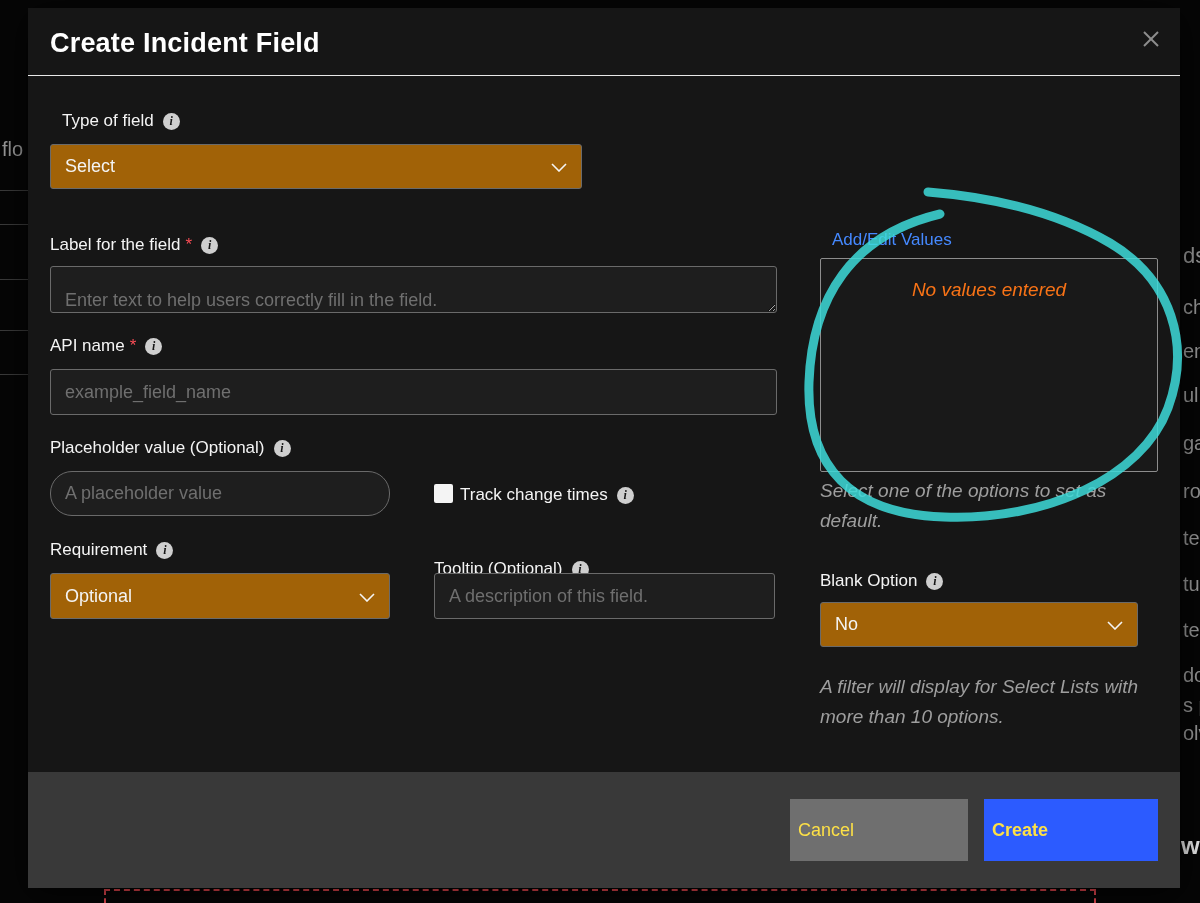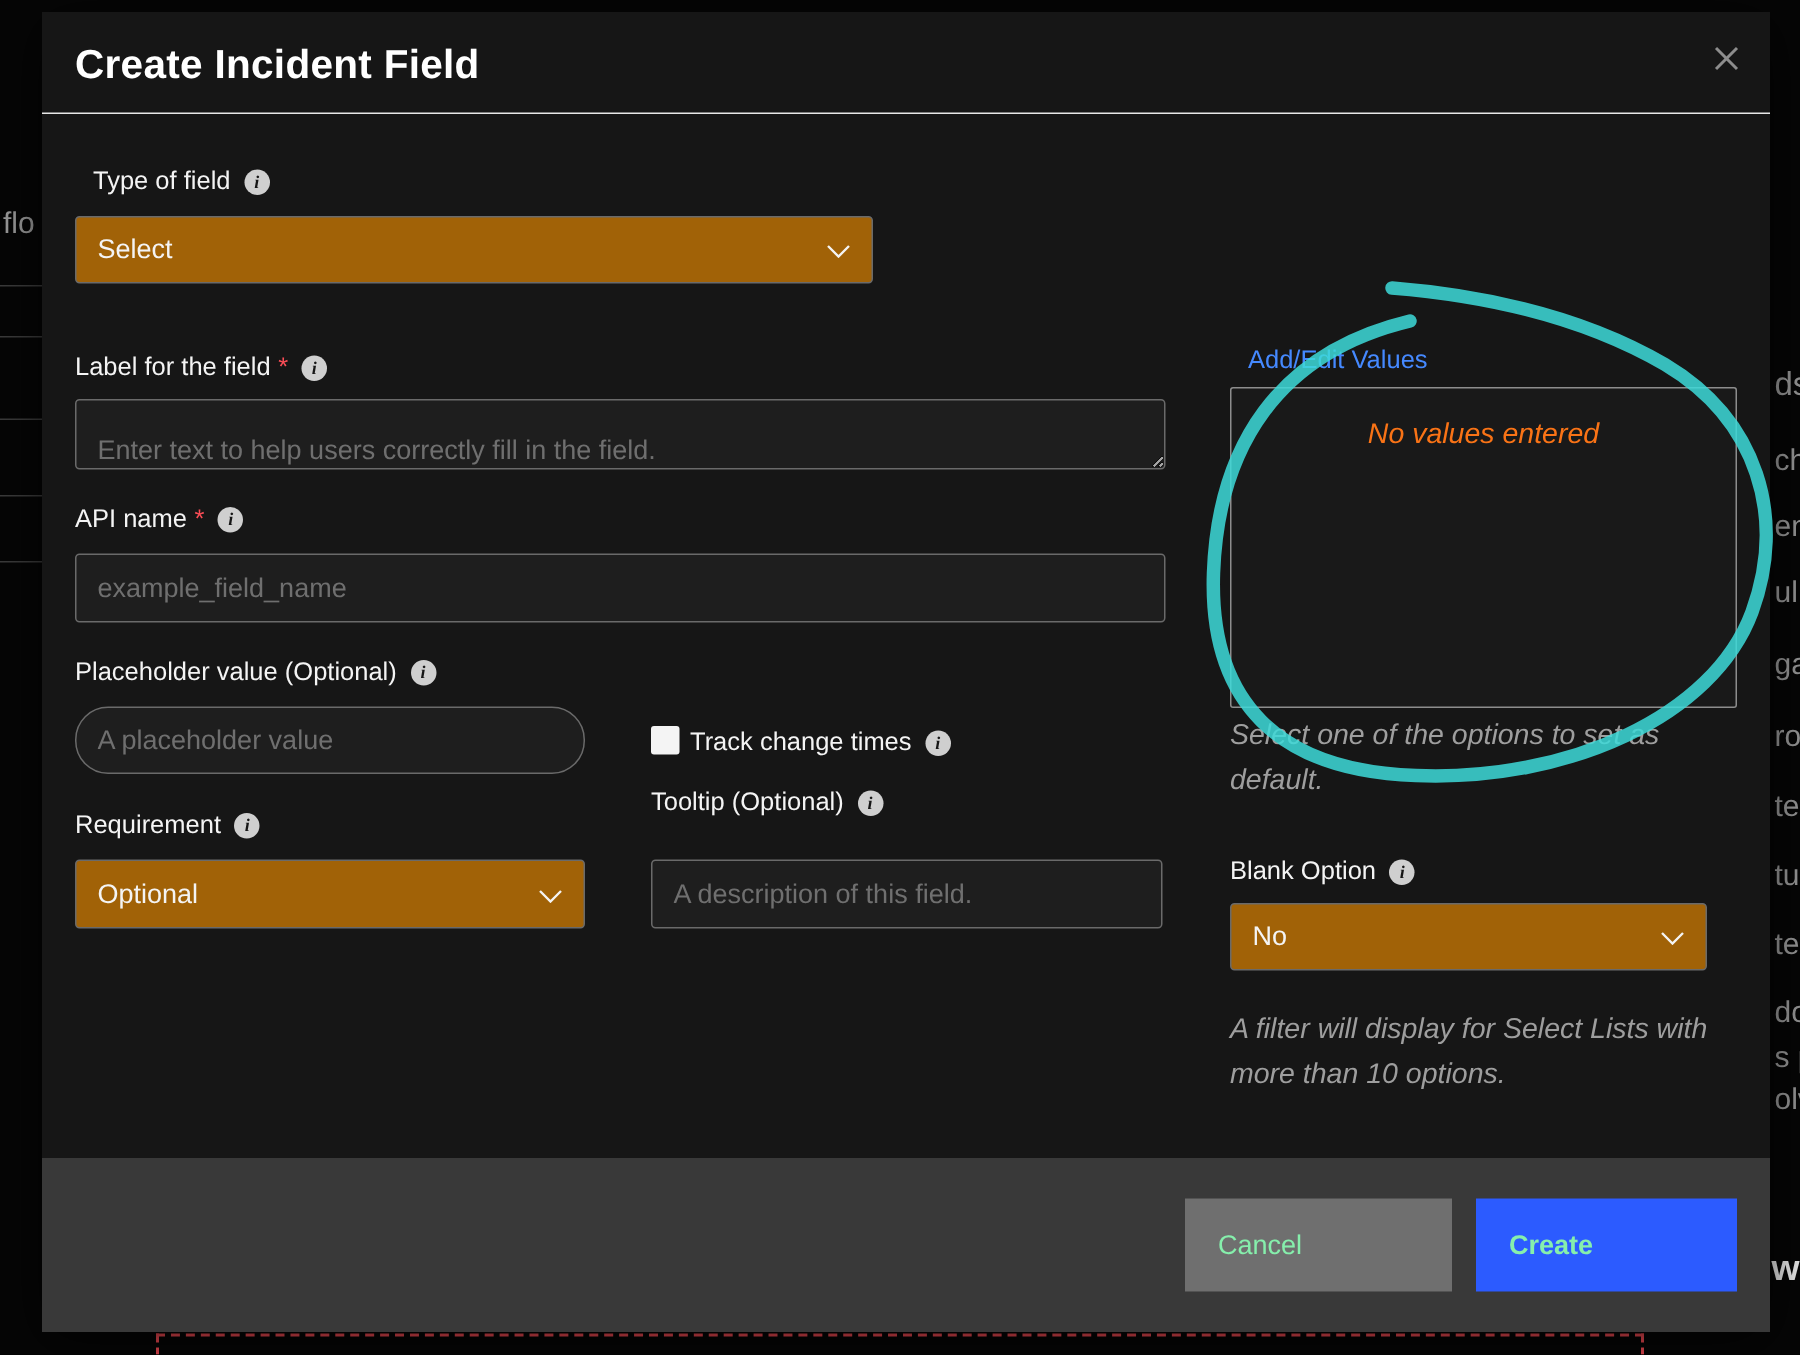--- a/index.html
+++ b/index.html
@@ -67,22 +67,22 @@
     position:absolute;border:1px solid #8d8d8d;background:#191919;border-radius:2px;
     text-align:center;padding-top:20px;
   }
   .values-empty{color:#f97316;font-style:italic;font-size:19px;}
   .helper-text{
     position:absolute;color:#9e9e9e;font-style:italic;font-size:19px;line-height:30px;
   }
   
   .modal-footer{position:absolute;left:0;top:764px;width:1152px;height:116px;background:#393939;}
   .btn{
-    position:absolute;display:flex;align-items:center;padding:0 22px;
-    color:#86efac;font-size:18px;cursor:pointer;border:none;font-family:"Liberation Sans",sans-serif;
+    position:absolute;display:flex;align-items:center;padding:0 8px;
+    color:#fde047;font-size:18px;cursor:pointer;border:none;font-family:"Liberation Sans",sans-serif;
   }
   .btn-cancel{left:762px;top:27px;width:178px;height:62px;background:#6f6f6f;}
   .btn-create{left:956px;top:27px;width:174px;height:62px;background:var(--accent-blue);font-weight:bold;}
   
   .annotation{position:absolute;left:0;top:0;z-index:50;pointer-events:none;}
 </style>
 </head>
 <body>
 
 <div class="page">
@@ -167,21 +167,21 @@
     </div>
     <div class="select" style="left:22px;top:565px;width:340px;height:46px;">
       <span>Optional</span>
       <span class="chev">
         <svg width="16" height="9" viewBox="0 0 16 9">
             <polyline points="1,1 8,8 15,1" fill="none" stroke="#f4f4f4" stroke-width="1.6"></polyline>
           </svg>
       </span>
     </div>
 
-    <div class="fld-label" style="left:406px;top:517px;justify-content:center;">
+    <div class="fld-label" style="left:406px;top:551px;justify-content:center;">
       <span>Tooltip (Optional)</span>
       <span class="info-icon">i</span>
     </div>
     <input class="txt-input" style="left: 406px; top: 565px; width: 341px; height: 46px;" placeholder="A description of this field.">
 
     <span class="values-link" style="left:804px;top:222px;">Add/Edit Values</span>
     <div class="values-box" style="left:792px;top:250px;width:338px;height:214px;">
       <span class="values-empty">No values entered</span>
     </div>
     <div class="helper-text" style="left:792px;top:468px;width:334px;">Select one of the options to set as default.</div>

